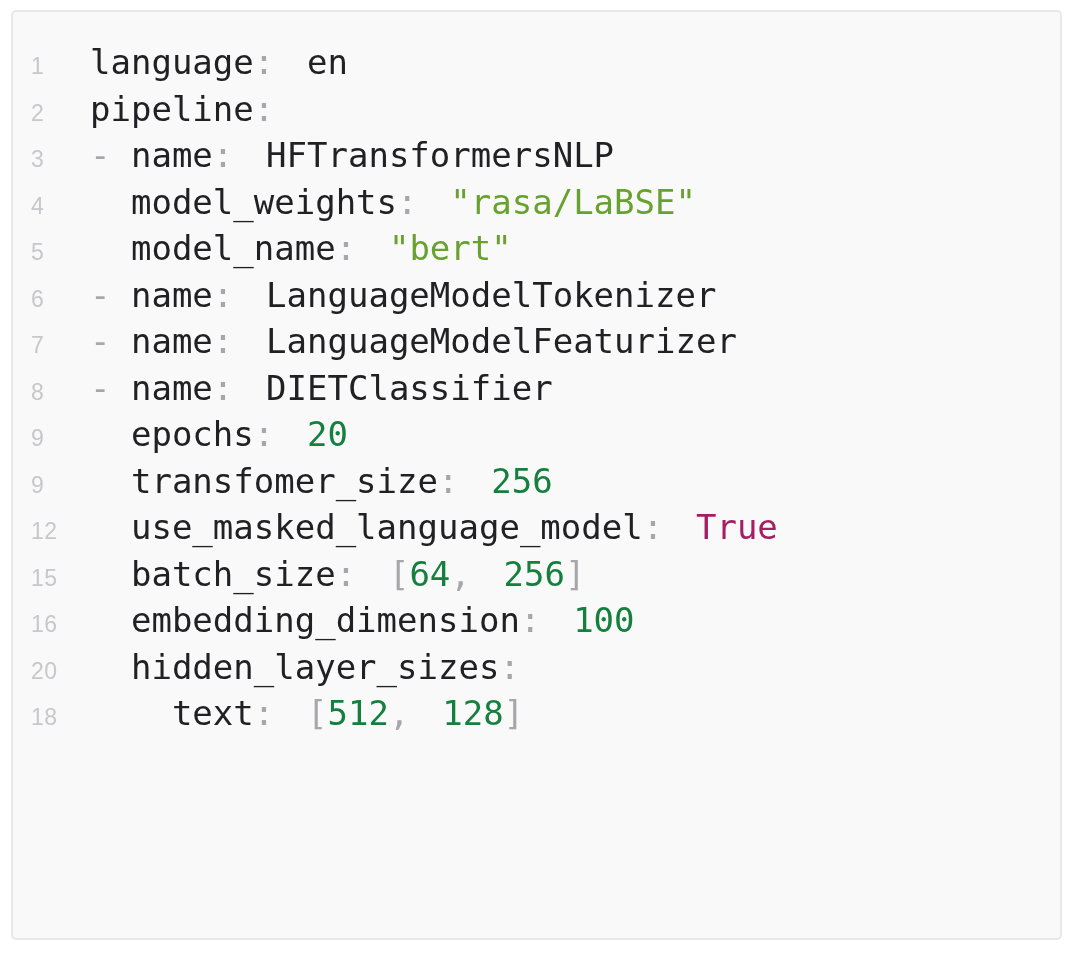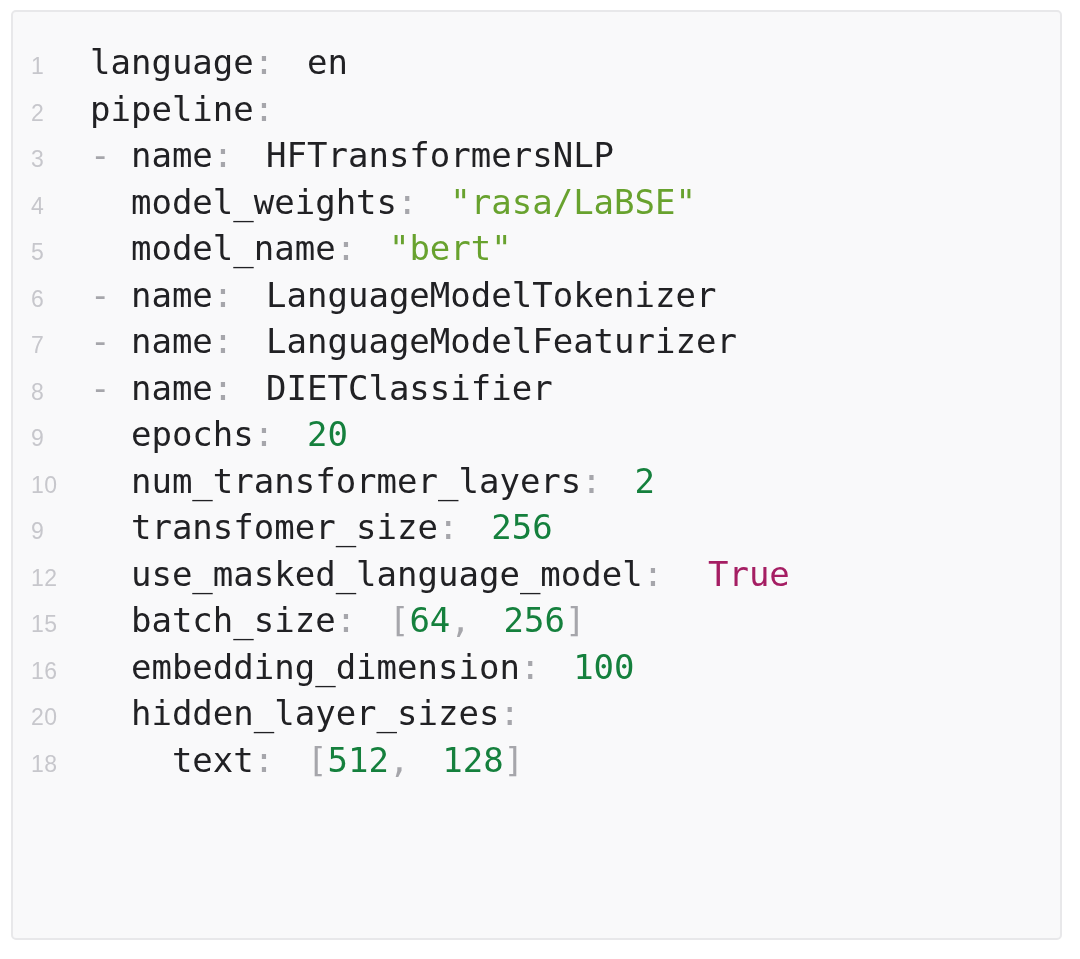--- a/index.html
+++ b/index.html
@@ -49,21 +49,21 @@
     color: #212124;
     white-space: pre;
   }
   .tk-key   { color: #212124; }
   .tk-plain { color: #212124; }
   .tk-punct { color: #a6a6ab; }
   .tk-colon { color: #a6a6ab; margin-right: 0.6ch; }
   .tk-comma { color: #a6a6ab; margin-right: 0.6ch; }
   .tk-string { color: #68a22e; }
   .tk-number { color: #15803d; }
-  .tk-bool   { color: #a51e63; margin-left: 12px; }
+  .tk-bool   { color: #a51e63; }
 </style>
 </head>
 <body>
 
 <div class="code-card">
   <div class="code-area" id="code-area">
       <div class="code-line">
         <span class="ln">1</span>
         <span class="lc"><span class="tk-key">language</span><span class="tk-colon">:</span><span class="tk-plain"> en</span></span>
       </div>
@@ -93,24 +93,20 @@
       </div>
       <div class="code-line">
         <span class="ln">8</span>
         <span class="lc"><span class="tk-punct">- </span><span class="tk-key">name</span><span class="tk-colon">:</span><span class="tk-plain"> DIETClassifier</span></span>
       </div>
       <div class="code-line">
         <span class="ln">9</span>
         <span class="lc"><span class="tk-plain">  </span><span class="tk-key">epochs</span><span class="tk-colon">:</span><span class="tk-plain"> </span><span class="tk-number">20</span></span>
       </div>
       <div class="code-line">
-        <span class="ln">10</span>
-        <span class="lc"><span class="tk-plain">  </span><span class="tk-key">num_transformer_layers</span><span class="tk-colon">:</span><span class="tk-plain"> </span><span class="tk-number">2</span></span>
-      </div>
-      <div class="code-line">
         <span class="ln">9</span>
         <span class="lc"><span class="tk-plain">  </span><span class="tk-key">transfomer_size</span><span class="tk-colon">:</span><span class="tk-plain"> </span><span class="tk-number">256</span></span>
       </div>
       <div class="code-line">
         <span class="ln">12</span>
         <span class="lc"><span class="tk-plain">  </span><span class="tk-key">use_masked_language_model</span><span class="tk-colon">:</span><span class="tk-plain"> </span><span class="tk-bool">True</span></span>
       </div>
       <div class="code-line">
         <span class="ln">15</span>
         <span class="lc"><span class="tk-plain">  </span><span class="tk-key">batch_size</span><span class="tk-colon">:</span><span class="tk-plain"> </span><span class="tk-punct">[</span><span class="tk-number">64</span><span class="tk-comma">,</span><span class="tk-plain"> </span><span class="tk-number">256</span><span class="tk-punct">]</span></span>

